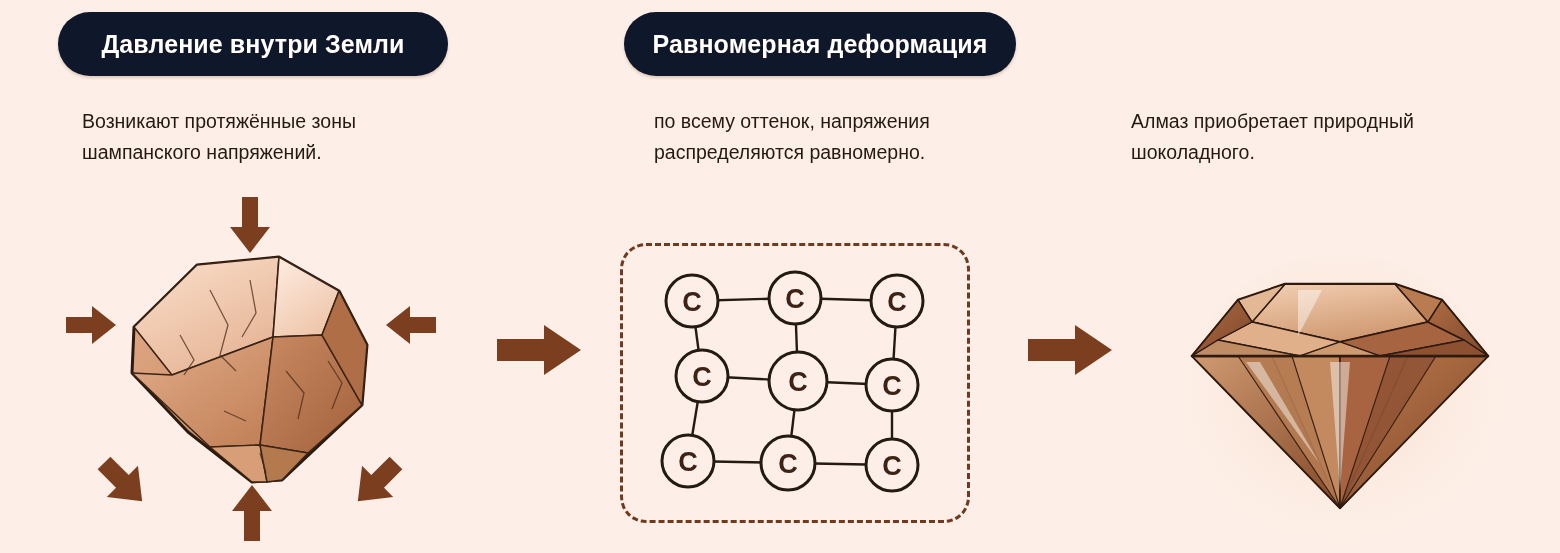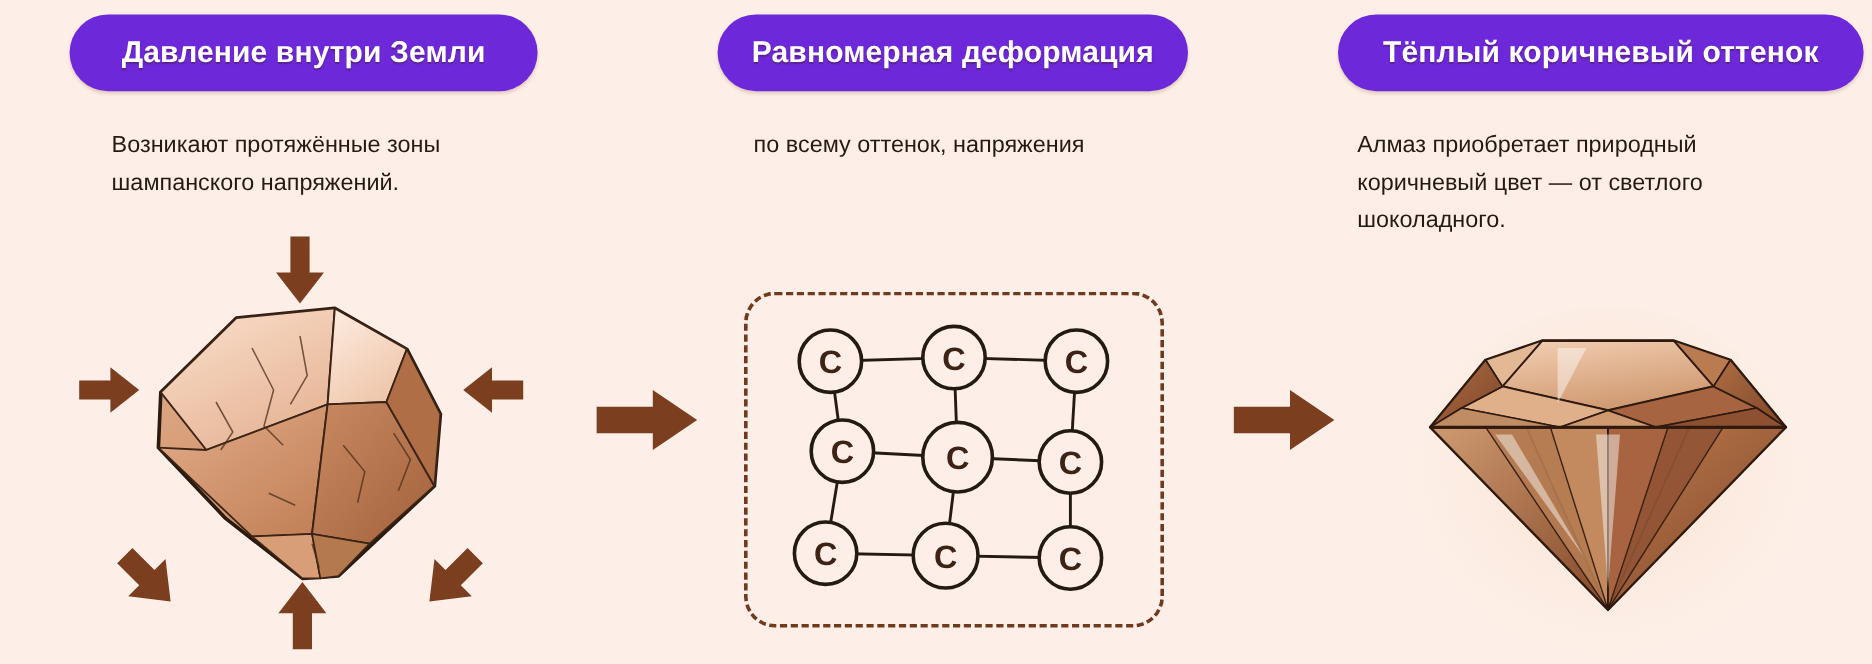--- a/index.html
+++ b/index.html
@@ -21,31 +21,31 @@
     height: 553px;
   }
 
   
   .column {
     position: absolute;
     top: 0;
     height: 553px;
   }
   .col-1 { left: 58px;   width: 390px; }
-  .col-2 { left: 598px;  width: 392px; }
+  .col-2 { left: 624px;  width: 392px; }
   .col-3 { left: 1115px; width: 438px; }
 
   
   .pill {
     position: absolute;
     top: 12px;
     left: 0;
     height: 64px;
     border-radius: 32px;
-    background: #6d28d9;
+    background: #0f172a;
     display: flex;
     align-items: center;
     justify-content: center;
     box-shadow: 0 2px 3px rgba(120, 70, 40, 0.22);
   }
   .col-1 .pill { width: 390px; }
   .col-2 .pill { width: 392px; }
   .col-3 .pill { width: 438px; }
   .pill-label {
     color: #ffffff;
@@ -53,21 +53,21 @@
     font-weight: bold;
     letter-spacing: 0.1px;
     white-space: nowrap;
     text-shadow: 0 1px 1px rgba(60, 25, 10, 0.35);
   }
 
   
   .body-copy {
     position: absolute;
     top: 106px;
-    left: 35px;
+    left: 24px;
     width: 360px;
     font-size: 19.5px;
     line-height: 31px;
     color: #241a14;
   }
   .col-2 .body-copy { left: 30px; width: 350px; }
   .col-3 .body-copy { left: 16px; width: 360px; }
   .body-copy .line { display: block; white-space: nowrap; }
 
   
@@ -231,20 +231,21 @@
       <polygon points="0,14 47,14 47,0 84,25 47,50 47,36 0,36" fill="#7b3f20"></polygon>
     </svg>
   </div>
 
   <div class="column col-2">
     <div class="pill">
       <span class="pill-label">Равномерная деформация</span>
     </div>
     <div class="body-copy">
       <span class="line">по всему оттенок, напряжения</span>
+      <span class="line">распределяются равномерно.</span>
     </div>
   </div>
 
   <div class="fig-lattice">
     <div class="lattice-box"></div>
     <svg width="350" height="280" viewBox="0 0 350 280" xmlns="http://www.w3.org/2000/svg">
 
       <g class="atom-bond">
         <line x1="72" y1="58" x2="175" y2="55"></line>
         <line x1="175" y1="55" x2="277" y2="58"></line>
@@ -301,26 +302,22 @@
     </svg>
   </div>
 
   <div class="connector connector-2">
     <svg width="84" height="50" viewBox="0 0 84 50" xmlns="http://www.w3.org/2000/svg">
       <polygon points="0,14 47,14 47,0 84,25 47,50 47,36 0,36" fill="#7b3f20"></polygon>
     </svg>
   </div>
 
   <div class="column col-3">
-    <div class="pill">
-      <span class="pill-label">Тёплый коричневый оттенок</span>
-    </div>
     <div class="body-copy">
       <span class="line">Алмаз приобретает природный</span>
-      <span class="line">коричневый цвет — от светлого</span>
       <span class="line">шоколадного.</span>
     </div>
   </div>
 
   <div class="fig-diamond">
     <svg width="320" height="300" viewBox="0 0 320 300" xmlns="http://www.w3.org/2000/svg">
       <defs>
         <radialGradient id="dGlow" cx="0.5" cy="0.45" r="0.62">
           <stop offset="0%" stop-color="#f6d7c2" stop-opacity="0.85"></stop>
           <stop offset="100%" stop-color="#fdefe7" stop-opacity="0"></stop>

